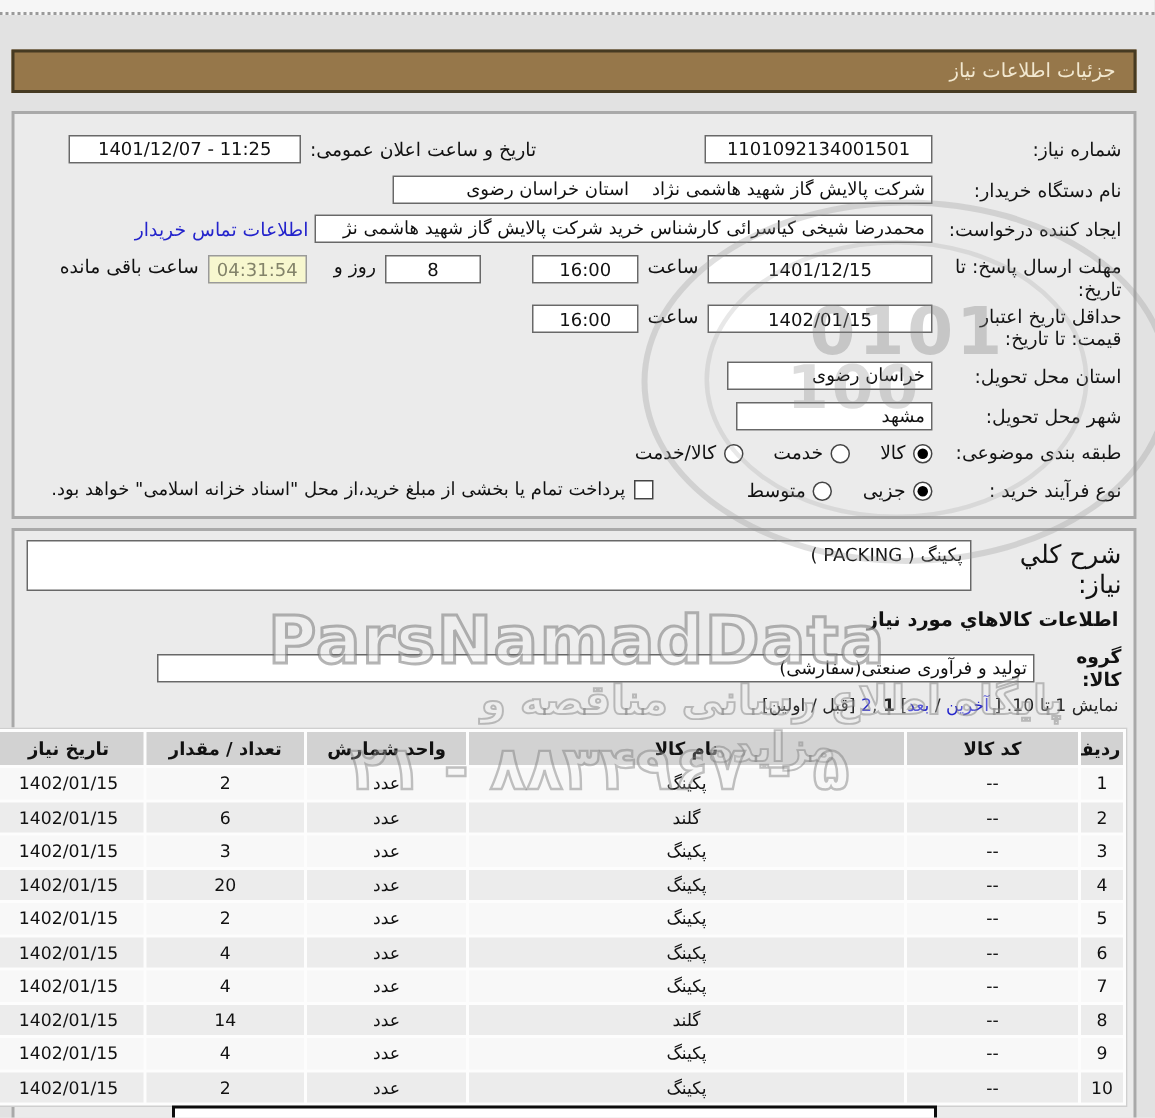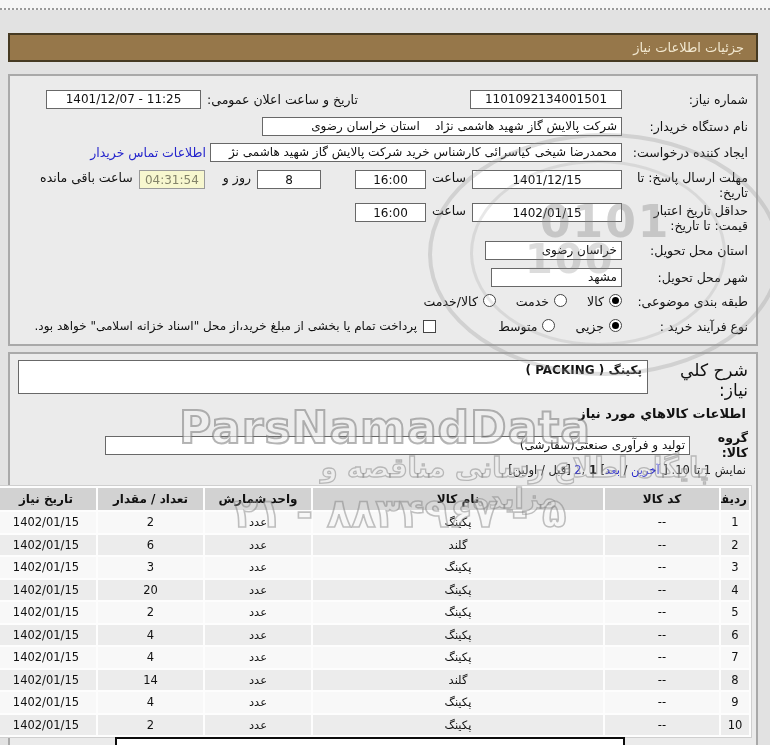--- a/index.html
+++ b/index.html
@@ -31,27 +31,27 @@
     background:#fff;border:1px solid #686868;box-sizing:border-box;height:19px;
     display:flex;align-items:center;font-size:12px;overflow:hidden;white-space:pre;
   }
   .box.center{justify-content:center;}
   .box.right{padding:0 4px;}
   .ltr{direction:ltr;}
   .inline-lbl{font-size:12.5px;margin:0 6px;}
   .link{color:#2424cc;font-size:12.5px;cursor:pointer;}
   .countdown{background:#f7f7cf;border:1px solid #9a9a9a;color:#83836a;}
   
-  .opt{display:flex;align-items:flex-start;margin-left:20px;}
+  .opt{display:flex;align-items:flex-end;margin-left:20px;}
   .radio{width:13px;height:13px;border-radius:50%;background:#fff;border:1px solid #444;box-sizing:border-box;position:relative;margin-left:5px;flex:0 0 13px;}
   .radio.selected::after{content:"";position:absolute;top:2px;right:2px;left:2px;bottom:2px;border-radius:50%;background:#000;}
   .opt-label{font-size:12.5px;}
   .checkbox{width:13px;height:13px;background:#fff;border:1px solid #444;box-sizing:border-box;margin-left:6px;flex:0 0 13px;}
   
-  .desc-box{width:640px;height:34px;align-items:flex-start;padding:2px 5px;font-size:12px;font-weight:bold;}
+  .desc-box{width:640px;height:34px;align-items:flex-start;padding:2px 5px;font-size:12px;}
   .lbl2{flex:0 0 100px;width:100px;font-weight:normal;font-size:17px;}
   .lbl3{flex:0 0 58px;width:58px;font-weight:bold;font-size:12.5px;}
   .section-head{position:absolute;right:10px;font-size:13px;font-weight:bold;}
   .pagination{position:absolute;right:10px;font-size:11.5px;color:#222;}
   .pagination .pg-link{color:#2424cc;cursor:pointer;}
   .pagination .cur{font-weight:bold;}
   
   table.goods{
     position:absolute;top:131px;right:4px;width:727px;
     border-collapse:separate;border-spacing:2px;background:#fdfdfd;

